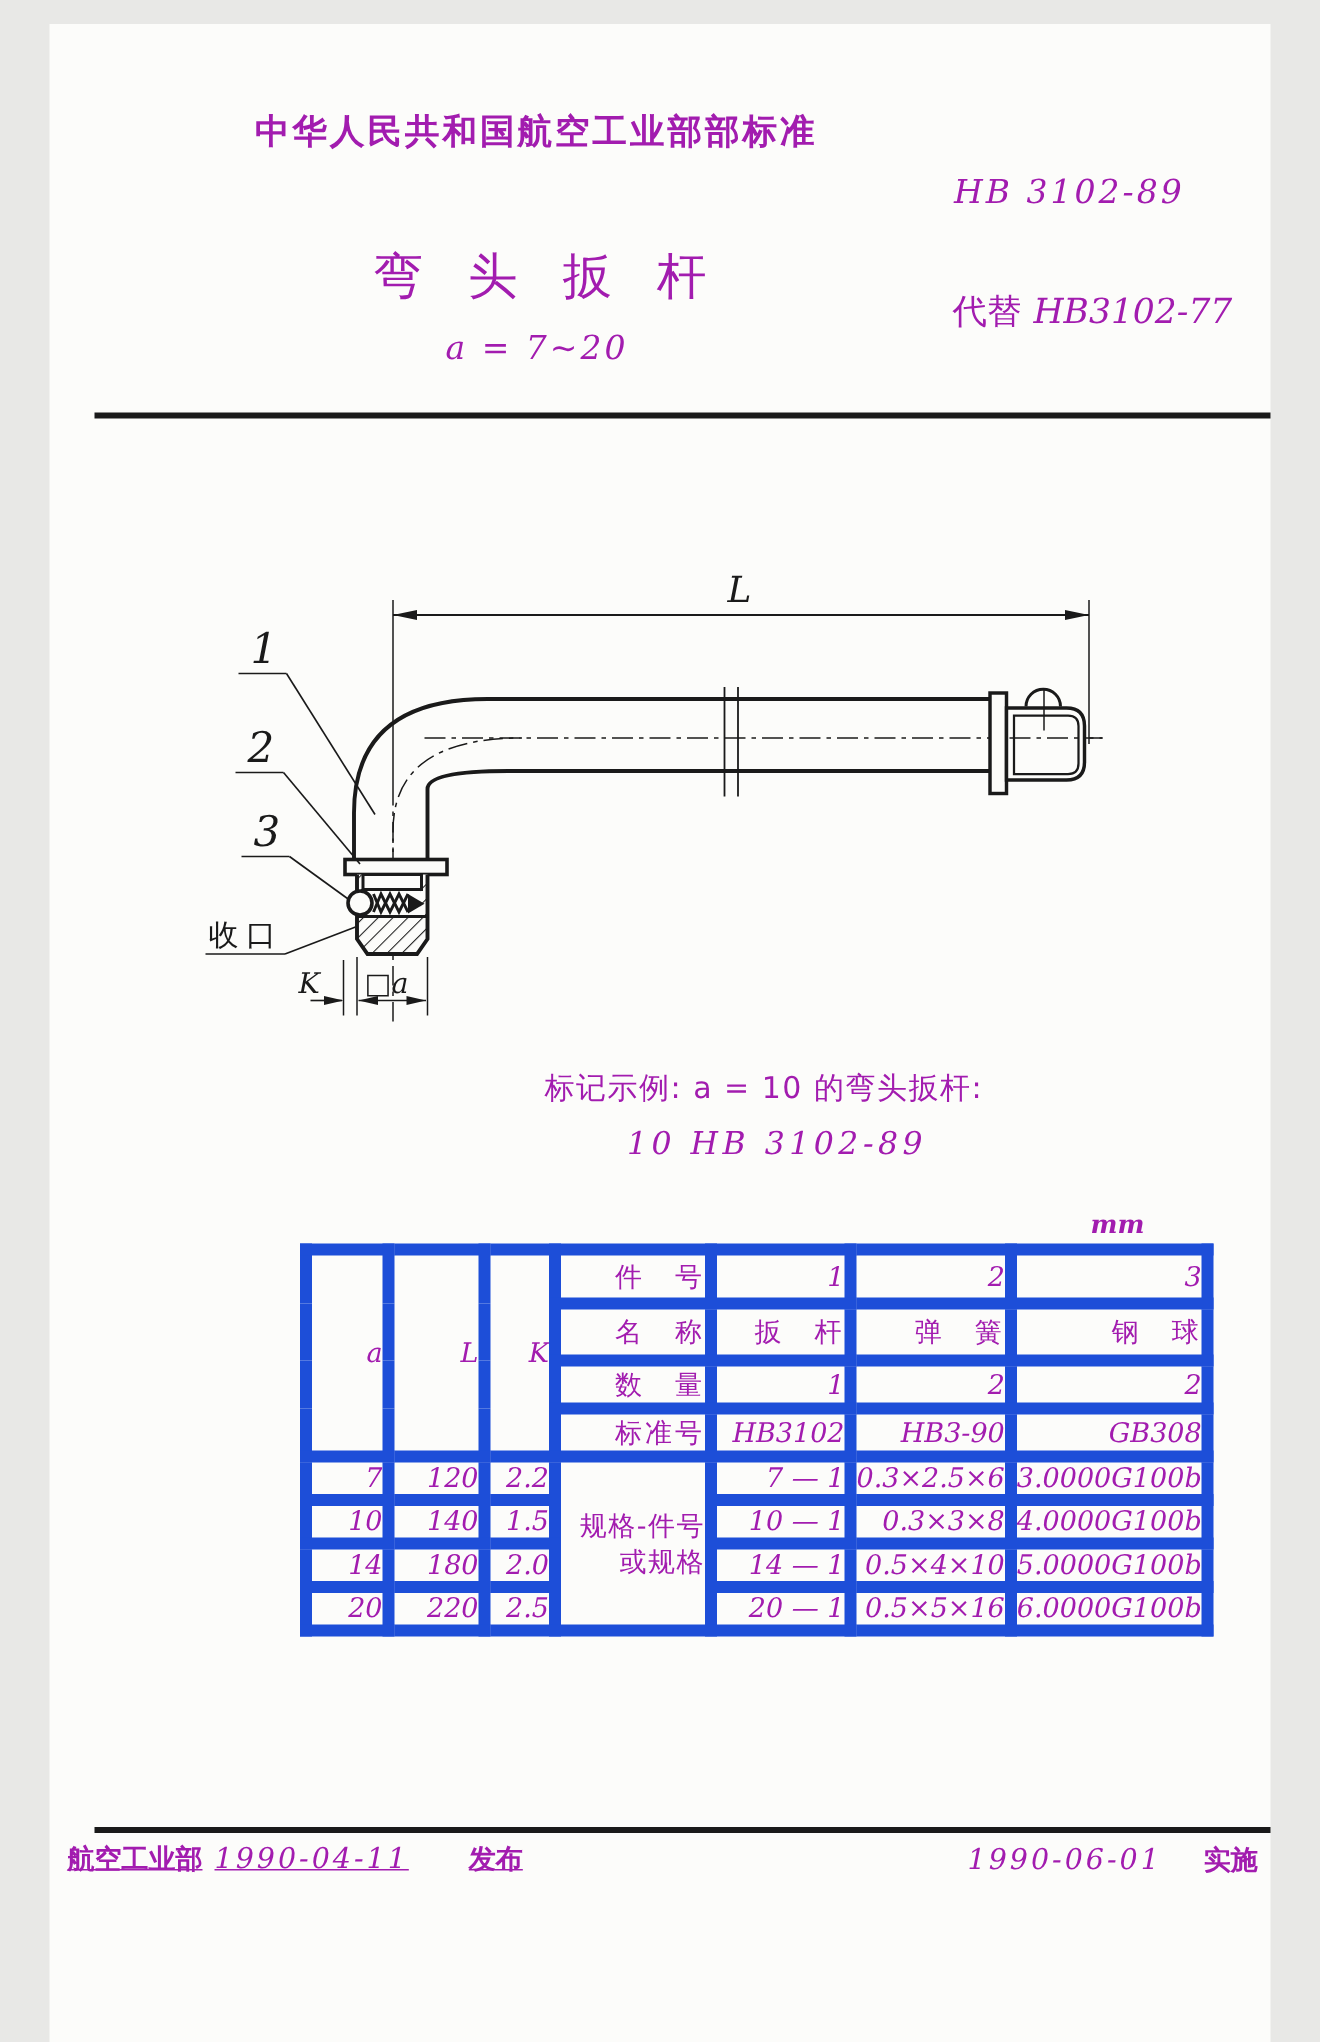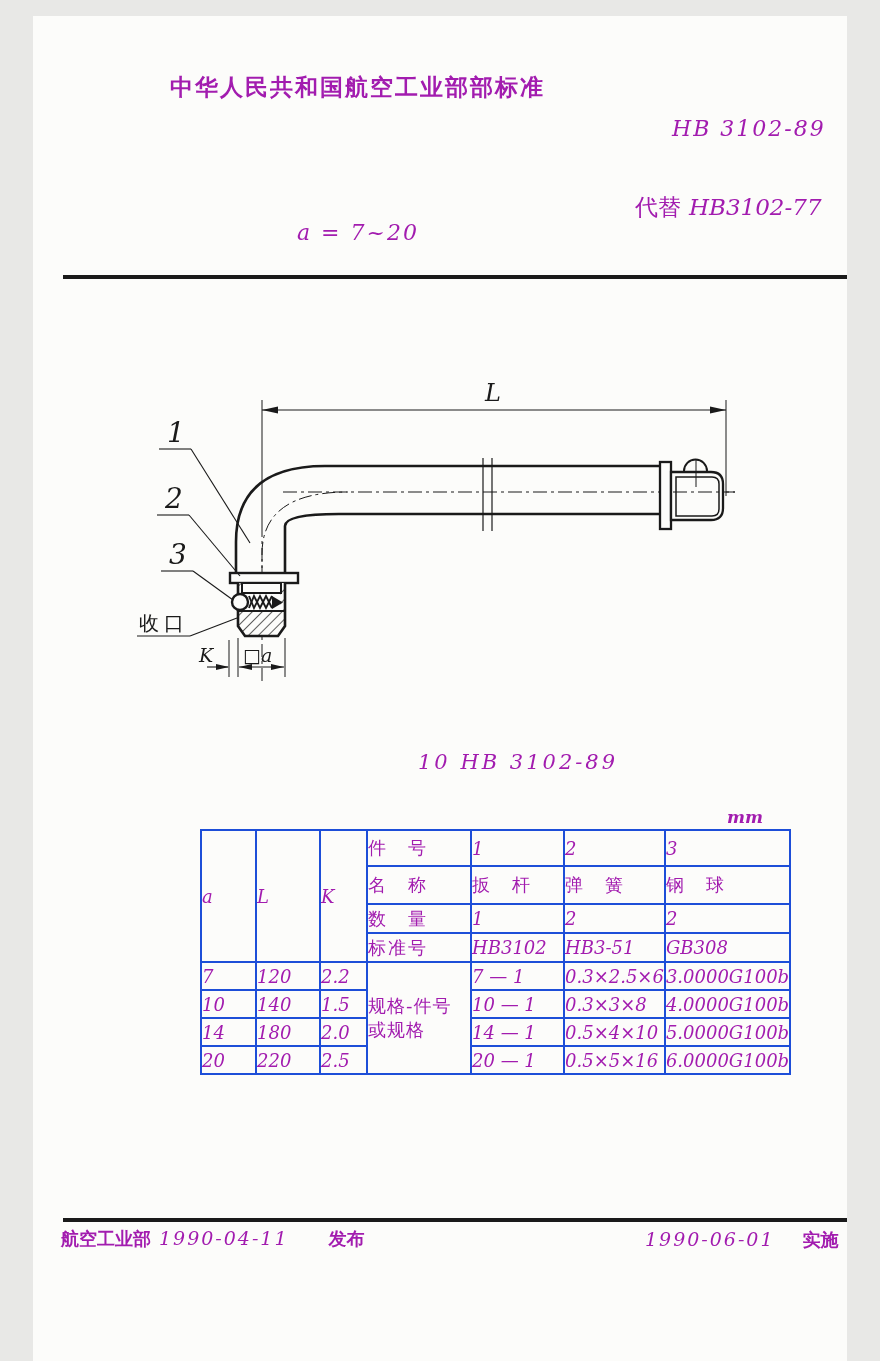--- a/index.html
+++ b/index.html
@@ -7,60 +7,61 @@
     position:relative;width:814px;height:1361px;margin:16px auto;
     background:#fcfcfa;color:#a21caf;overflow:hidden;
     font-family:"DejaVu Sans","Liberation Sans",sans-serif;
   }
   .abs{position:absolute;white-space:nowrap;}
   .hw{font-family:"DejaVu Serif","Liberation Serif",serif;font-style:italic;}
   .boldcn{font-weight:bold;}
   .rule{position:absolute;background:#1a1a1a;height:4px;}
   
   .org-std{left:137px;top:56px;font-size:23px;font-weight:bold;letter-spacing:2px;}
-  .std-no{left:639px;top:100px;font-size:22px;letter-spacing:2px;}
+  .std-no{left:603px;top:100px;font-size:22px;letter-spacing:2px;}
   .doc-title{left:216px;top:146px;font-size:33px;letter-spacing:30px;}
   .replaces{left:602px;top:176px;font-size:23px;}
   .range{left:264px;top:204px;font-size:22px;letter-spacing:2px;}
   
   .example1{left:330px;top:696px;font-size:20px;letter-spacing:1px;}
   .example2{left:385px;top:734px;font-size:21px;letter-spacing:3px;}
   .mm-label{left:694px;top:791px;font-size:17px;font-weight:bold;}
   
   table.parts{
     position:absolute;left:167px;top:813px;border-collapse:collapse;
     table-layout:fixed;
   }
   table.parts td{
-    border:2px solid #1d4ed8;text-align:left;vertical-align:middle;
+    border:8px solid #1d4ed8;text-align:right;vertical-align:middle;
     padding:0;font-size:18px;overflow:hidden;
   }
   td.hwc{font-family:"DejaVu Serif","Liberation Serif",serif;font-style:italic;font-size:17px;}
   td.hwbig{font-family:"DejaVu Serif","Liberation Serif",serif;font-style:italic;font-size:22px;}
   td.cnc{font-size:18px;letter-spacing:2px;}
   td.spec-head{font-size:19px;letter-spacing:1px;}
   .note{left:228px;top:1074px;font-size:21px;letter-spacing:2px;}
   
-  .footer-left{left:28px;top:1211px;font-size:18px;}
+  .footer-left{left:12px;top:1211px;font-size:18px;text-decoration:underline;}
   .footer-right{left:612px;top:1212px;font-size:18px;}
   .footer-left .hw,.footer-right .hw{font-size:19px;letter-spacing:2px;}
   .gap40{display:inline-block;width:40px;}
   .gap28{display:inline-block;width:28px;}
   .gap8{display:inline-block;width:8px;}
   svg text{fill:#1a1a1a;}
   svg .hwt{font-family:"DejaVu Serif","Liberation Serif",serif;font-style:italic;}
   svg .cnt{font-family:"DejaVu Sans","Liberation Sans",sans-serif;}
 </style>
 </head>
 <body>
 
 <div class="page">
 
   <div class="abs org-std">中华人民共和国航空工业部部标准</div>
   <div class="abs std-no hw">HB 3102-89</div>
+  <div class="abs doc-title">弯头扳杆</div>
   <div class="abs replaces"><span>代替</span><span class="gap8"></span><span class="hw">HB3102-77</span></div>
   <div class="abs range hw">a = 7~20</div>
   <div class="rule" style="left:30px;top:259px;width:822px;"></div>
 
   <svg class="abs" style="left:100px;top:358px;" width="640" height="335" viewBox="0 0 640 335">
     <defs>
       <pattern id="hx" width="7" height="7" patternUnits="userSpaceOnUse" patternTransform="rotate(45)">
         <line x1="0" y1="0" x2="0" y2="7" stroke="#1a1a1a" stroke-width="1.4"></line>
       </pattern>
     </defs>
@@ -142,20 +143,21 @@
       <line x1="74" y1="293" x2="95" y2="293" stroke="#1a1a1a" stroke-width="1.1"></line>
       <polygon points="96,293 83,290 83,296" fill="#1a1a1a"></polygon>
       <text x="66" y="288" font-size="19" class="hwt">K</text>
       <line x1="106" y1="293" x2="151" y2="293" stroke="#1a1a1a" stroke-width="1.1"></line>
       <polygon points="106,293 119,290 119,296" fill="#1a1a1a"></polygon>
       <polygon points="151,293 138,290 138,296" fill="#1a1a1a"></polygon>
       <text x="110" y="288" font-size="19" class="hwt">□a</text>
     </g>
   </svg>
 
+  <div class="abs example1">标记示例:  a = 10 的弯头扳杆:</div>
   <div class="abs example2 hw">10  HB 3102-89</div>
 
   <div class="abs mm-label hw">mm</div>
 
   <table class="parts">
     <colgroup>
       <col style="width:55px">
         <col style="width:64px">
         <col style="width:47px">
       <col style="width:104px">
@@ -181,21 +183,21 @@
       </tr>
       <tr style="height:29px">
         <td class="cnc">数　量</td>
         <td class="hwc">1</td>
         <td class="hwc">2</td>
         <td class="hwc">2</td>
       </tr>
       <tr style="height:29px">
         <td class="cnc">标准号</td>
         <td class="hwc">HB3102</td>
-        <td class="hwc">HB3-51</td>
+        <td class="hwc">HB3-90</td>
         <td class="hwc">GB308</td>
       </tr>
       <tr style="height:28px">
         <td class="hwc">7</td>
         <td class="hwc">120</td>
         <td class="hwc">2.2</td>
         <td rowspan="4" class="spec-head">
           <div>规格-件号</div>
           <div>或规格</div>
         </td>

